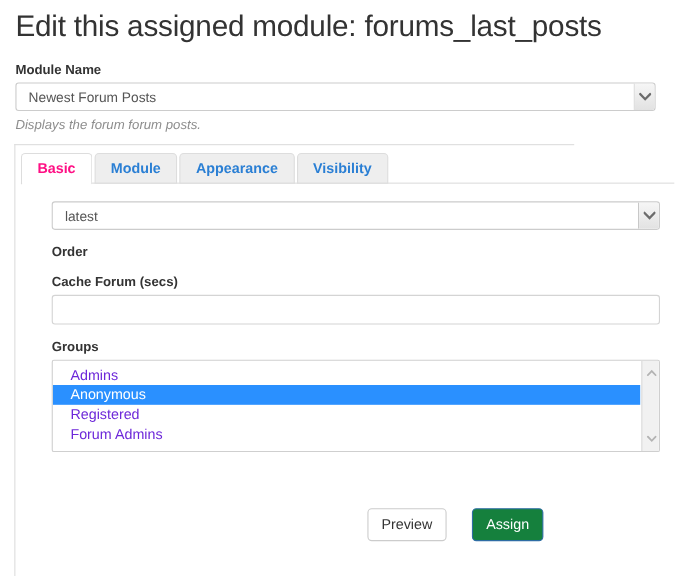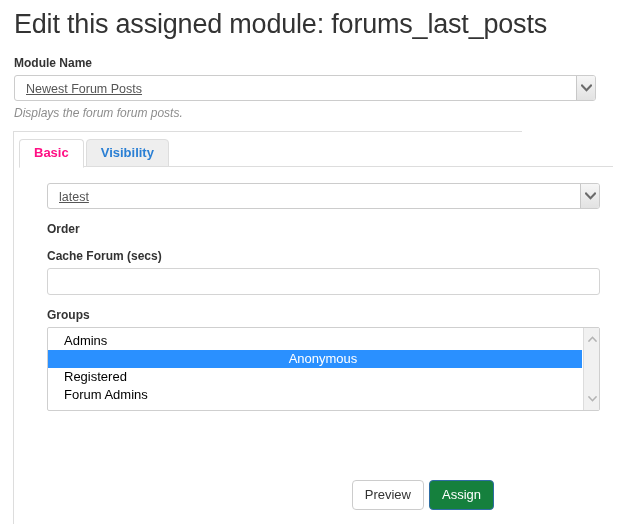--- a/index.html
+++ b/index.html
@@ -59,21 +59,20 @@
     box-sizing: border-box;
   }
   .select-box .sel-value {
     display: block;
     padding: 5px 28px 0 11px;
     font-size: 12.5px;
     color: #555555;
     line-height: 16px;
     white-space: nowrap;
     overflow: hidden;
-    text-decoration: underline;
   }
   .select-box .sel-arrow {
     position: absolute;
     top: 0;
     right: 0;
     width: 18px;
     height: 100%;
     background: linear-gradient(to bottom, #f6f6f6 0%, #e2e2e2 100%);
     border-left: 1px solid #c8c8c8;
     border-radius: 0 2px 2px 0;
@@ -180,30 +179,29 @@
     overflow: hidden;
   }
   .listbox .lb-items {
     list-style: none;
     margin: 0;
     padding: 4px 0 0 0;
   }
   .listbox .lb-items li {
     font-size: 13px;
     line-height: 16px;
-    color: #000000;
+    color: #6d28d9;
     padding: 1px 0 1px 16px;
     white-space: nowrap;
     cursor: default;
   }
   .listbox .lb-items li.selected {
     background: #2a90ff;
     color: #ffffff;
     margin-right: 17px;
-    text-align: center;
   }
   .lb-scroll {
     position: absolute;
     top: 0;
     right: 0;
     width: 16px;
     height: 100%;
     background: #f1f1f1;
     border-left: 1px solid #dcdcdc;
     box-sizing: border-box;
@@ -217,23 +215,23 @@
     align-items: center;
     justify-content: center;
   }
   .lb-scroll .arrow.up { top: 3px; }
   .lb-scroll .arrow.down { bottom: 3px; }
 
   
   .btn-row {
     position: absolute;
     right: 28px;
-    top: 348px;
+    top: 330px;
     display: flex;
-    gap: 5px;
+    gap: 23px;
   }
   .btn {
     font-family: "Liberation Sans", sans-serif;
     font-size: 13px;
     line-height: 16px;
     padding: 6px 12px;
     border-radius: 4px;
     cursor: pointer;
     white-space: nowrap;
   }
@@ -267,20 +265,26 @@
 
   <span class="help-text">Displays the forum forum posts.</span>
 </div>
 
 <div class="outer-panel">
 
   <div class="tab-strip">
     <ul>
       <li>
         <a class="tab active">Basic</a>
+      </li>
+      <li>
+        <a class="tab">Module</a>
+      </li>
+      <li>
+        <a class="tab">Appearance</a>
       </li>
       <li>
         <a class="tab">Visibility</a>
       </li>
     </ul>
   </div>
 
   <div class="tab-content">
 
     <div class="form-group">

